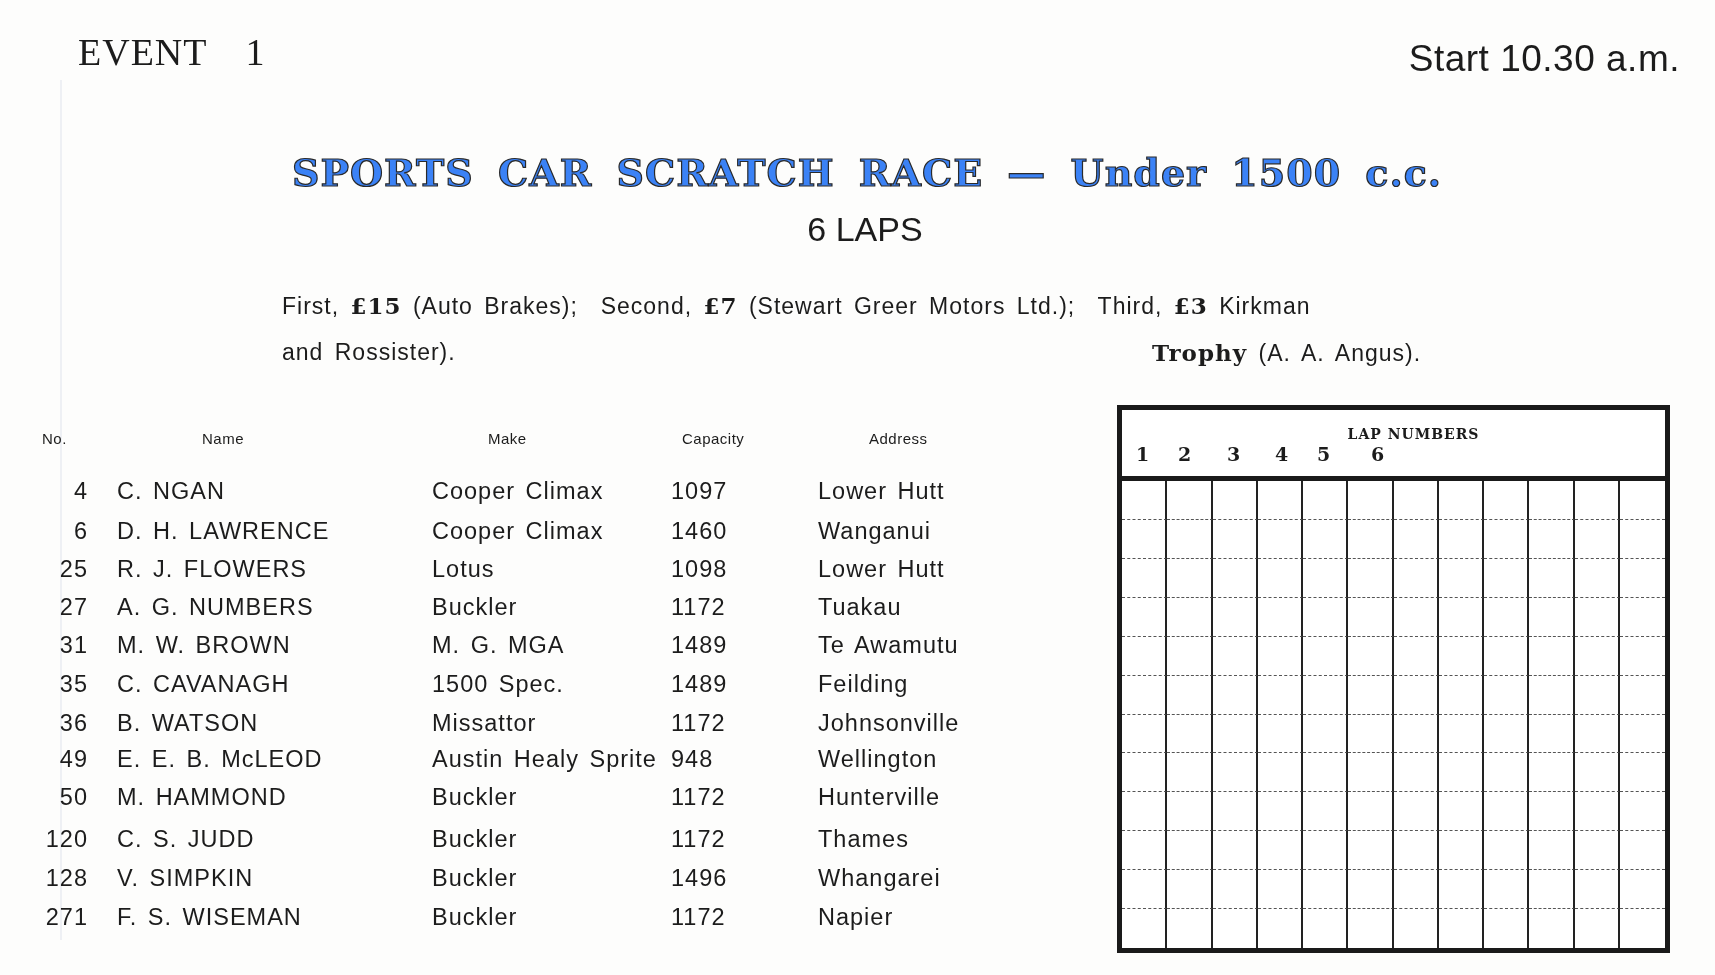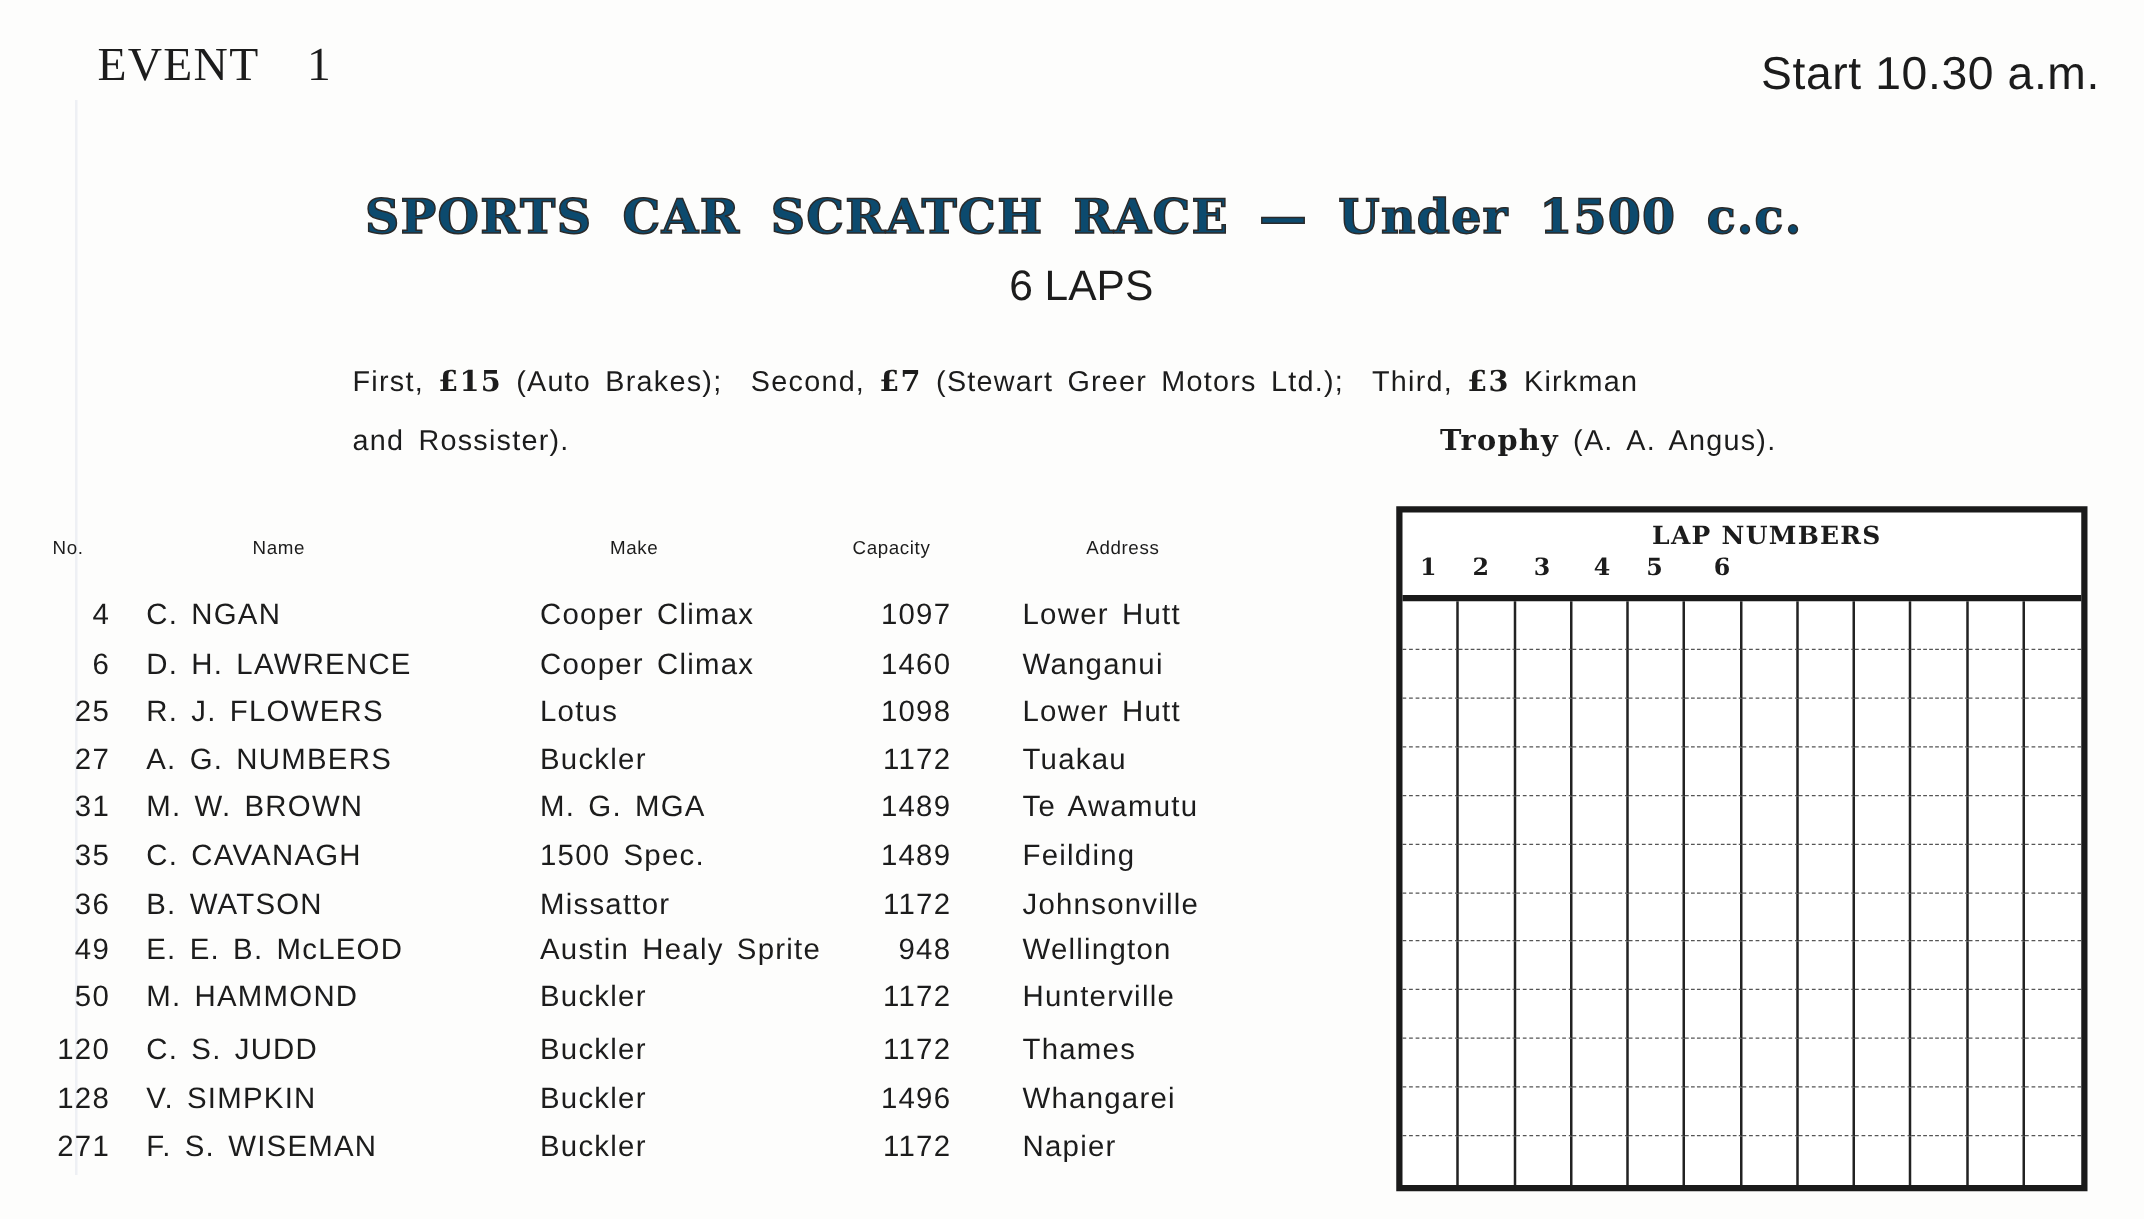--- a/index.html
+++ b/index.html
@@ -7,40 +7,40 @@
     width:1715px; height:975px; background:#fdfdfc; position:relative; overflow:hidden;
     font-family:"DejaVu Serif", serif; color:#1c1c1c;
   }
   .ghost-line { position:absolute; top:80px; left:60px; width:2px; height:860px; background:#eef0f4; }
   .abs { position:absolute; white-space:nowrap; }
   #event { left:50px; top:30px; font-family:"Liberation Serif", serif; font-size:38px; letter-spacing:1px;margin-left:28px; }
   #event .num { margin-left:38px; }
   #start { right:35px; top:38px; font-family:"Liberation Sans", sans-serif; font-size:37px; letter-spacing:0.5px; }
   #title {
     left:292px; top:150px; font-family:"DejaVu Serif", serif; font-weight:bold; font-size:38px;
-    letter-spacing:1px; color:#0c4a6e; -webkit-text-stroke:1.2px #2a2a2a; word-spacing:10px;
+    letter-spacing:1px; color:#3b82f6; -webkit-text-stroke:1.2px #2a2a2a; word-spacing:10px;
   }
   #laps { left:0; width:1730px; text-align:center; top:210px; font-family:"Liberation Sans", sans-serif; font-size:34px; }
   .prize { font-family:"Liberation Sans", sans-serif; font-size:23px; letter-spacing:1px; word-spacing:4px; }
   .prize b { font-family:"DejaVu Serif", serif; font-weight:bold; }
   #prize1 { left:282px; top:292px; }
   #prize2 { left:282px; top:339px; }
   #trophy { left:1152px; top:339px; }
   .th { top:430px; font-family:"Liberation Sans", sans-serif; font-size:15px; letter-spacing:0.5px; }
   .row { position:absolute; left:0; width:1050px; height:36px; font-family:"Liberation Sans", sans-serif; font-size:23.5px; letter-spacing:1px; word-spacing:3px; }
   .row span { position:absolute; top:0; }
   .c-no { width:88px; text-align:right; left:0; }
   .c-name { left:117px; }
   .c-make { left:432px;text-align:right; }
-  .c-cap { width:90px; text-align:right; left:671px; }
+  .c-cap { width:90px; text-align:left; left:671px; }
   .c-addr { left:818px; }
   
   #grid { position:absolute; left:1117px; top:405px; width:553px; height:548px; border:5px solid #1a1a1a; border-top-width:5px; box-sizing:border-box; background:#fff; }
   #grid .hdr { position:absolute; left:0; right:0; top:0; height:66px; border-bottom:5px solid #1a1a1a; }
-  #grid .hdr-title { position:absolute; left:0; right:0; top:6px; text-align:center; font-family:"DejaVu Serif", serif; font-weight:bold; font-size:20px; letter-spacing:1px; padding-left:40px; }
+  #grid .hdr-title { position:absolute; left:0; right:0; top:16px; text-align:center; font-family:"DejaVu Serif", serif; font-weight:bold; font-size:14px; letter-spacing:1px; padding-left:40px; }
   #grid .lapnums { position:absolute; left:14px; top:33px; font-family:"DejaVu Serif", serif; font-weight:bold; font-size:19px; }
   #grid .lapnums span { position:absolute; }
   #grid .cells { position:absolute; left:0; right:0; top:71px; bottom:0; display:grid; grid-template-columns:repeat(12,1fr); grid-template-rows:repeat(12,1fr); }
   #grid .cell { border-right:2px solid #222; border-bottom:1.5px dashed #555; box-sizing:border-box; }
   #grid .cell.lastcol { border-right:none; }
   #grid .cell.lastrow { border-bottom:none; }
 </style>
 </head>
 <body>
 

